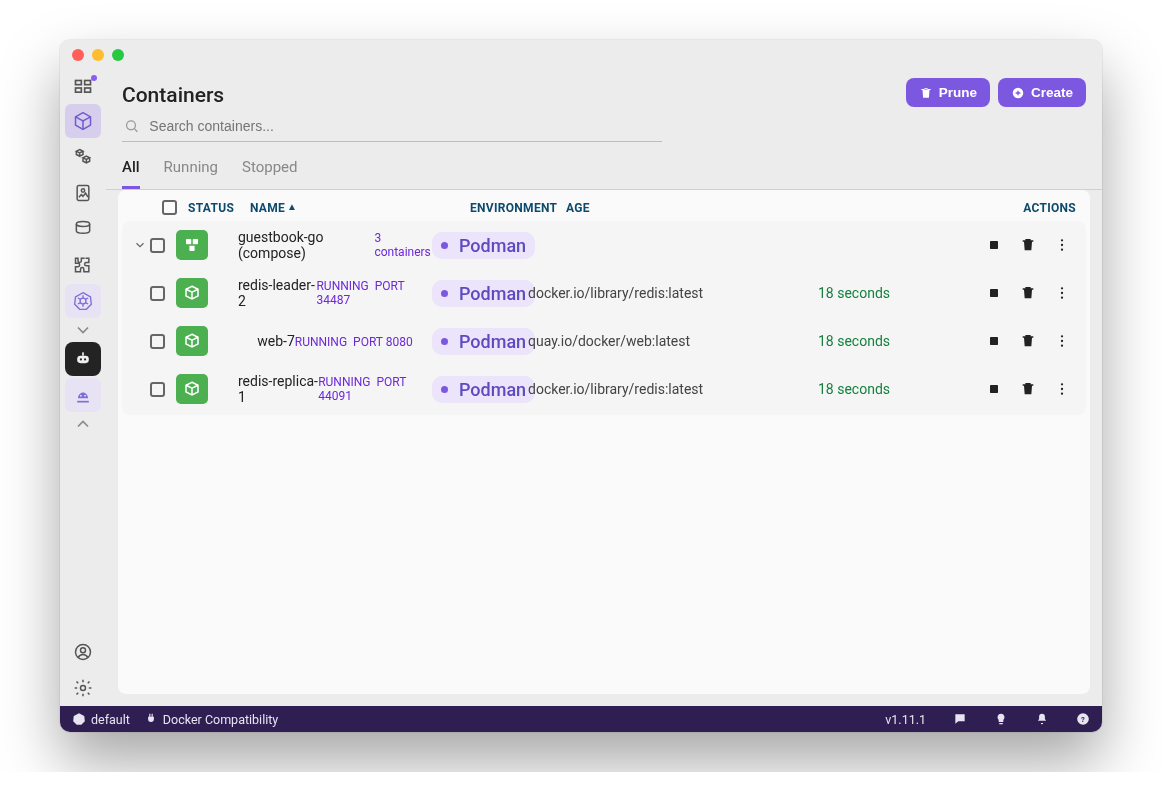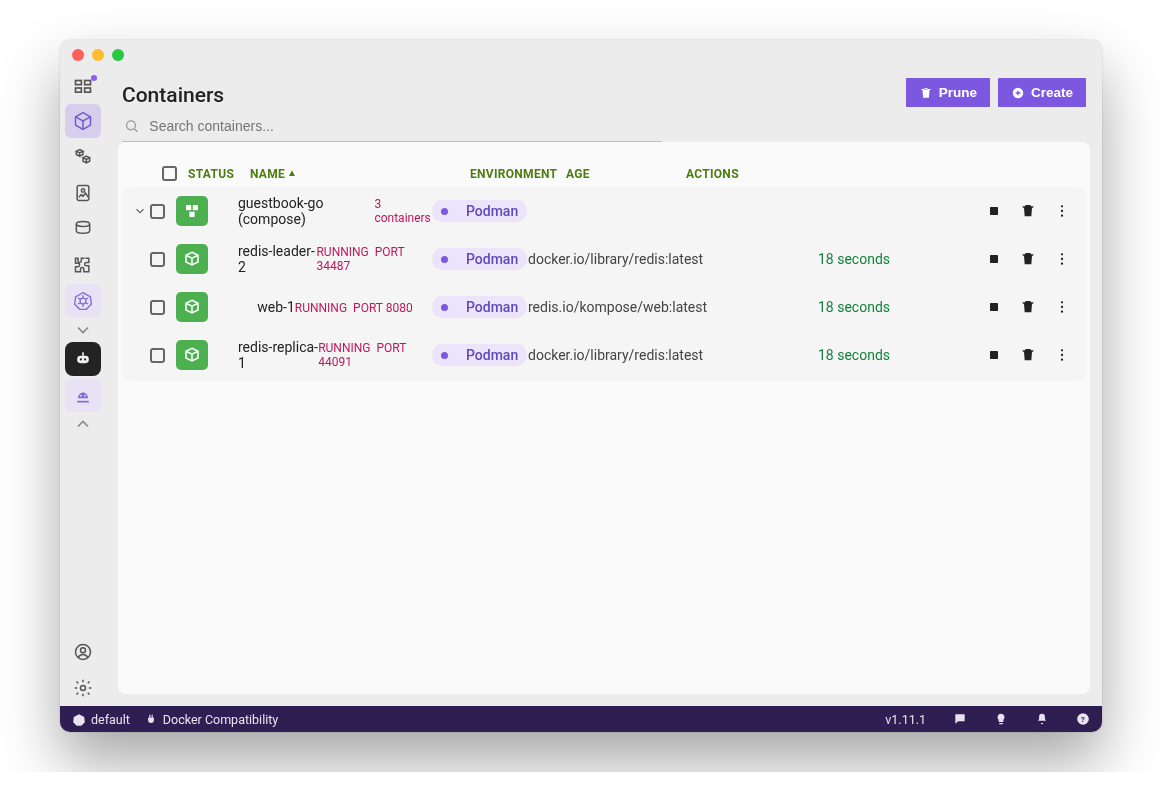--- a/index.html
+++ b/index.html
@@ -17,64 +17,64 @@
   .side-item { width:36px; height:34px; display:flex; align-items:center; justify-content:center; border-radius:6px; color:#555; margin:1px 0; cursor:pointer;}
   .side-item.active { background:#d7ceed; color:#6d5cd0; }
   .side-item.highlight { background:#e8e2f5; color:#7f6dd8; }
   .side-sep { flex:1; }
   .side-chev { width:36px; height:22px; display:flex; align-items:center; justify-content:center; color:#888;}
   .sidebar svg { width:20px; height:20px; }
   .dot-indicator{width:6px;height:6px;background:#8b5cf6;border-radius:50%;position:relative;left:11px;top:-31px}
   .main { flex:1; background:#ececec; display:flex; flex-direction:column; min-width:0;}
   .header { display:flex; align-items:flex-end; padding:8px 16px 0 16px;}
   .title { font-size:21px; font-weight:500; color:#222; flex:1;}
-  .btn { display:inline-flex; align-items:center; gap:6px; background:#7c58e0; color:#fff; border:none; padding:7px 13px; border-radius:1px; font-size:13.5px; font-weight:600; cursor:pointer; margin-left:8px;}
+  .btn { display:inline-flex; align-items:center; gap:6px; background:#7c58e0; color:#fff; border:none; padding:7px 13px; border-radius:8px; font-size:13.5px; font-weight:600; cursor:pointer; margin-left:8px;}
   .btn svg{width:14px;height:14px;}
   .searchwrap{padding:4px 8px 0 16px;}
   .search { display:flex; align-items:center; gap:8px; border-bottom:1px solid #bdbdbd; padding:6px 2px; width:540px;}
   .search svg{width:16px;height:16px;color:#999;}
   .search input{border:none;outline:none;background:transparent;font-size:14px;color:#555;width:100%;}
   .tabs{display:flex; gap:24px; padding:16px 16px 0 16px; border-bottom:1px solid #d0d0d0;}
   .tab{padding-bottom:10px; font-size:15px; color:#888; cursor:pointer;border-bottom:3px solid transparent;}
   .tab.active{color:#222;border-bottom-color:#7c58e0;font-weight:500}
   .panel{margin:0 12px 12px 12px;background:#fafafa;border-radius:8px;flex:1;overflow:auto}
-  .thead{display:flex;align-items:center;padding:24px 14px 6px 44px;font-size:12px;font-weight:700;color:#4d7c0f;letter-spacing:0.3px;}
+  .thead{display:flex;align-items:center;padding:10px 14px 6px 44px;font-size:12px;font-weight:700;color:#0c4a6e;letter-spacing:0.3px;}
   .col-check{width:26px;display:flex;align-items:center}
   .col-status{width:62px}
   .col-name{width:220px}
   .col-env{width:96px}
   .col-image{width:290px}
   .col-age{width:120px}
-  .col-actions{flex:1;}
+  .col-actions{flex:1;text-align:right}
   .sort-caret{display:inline-block;margin-left:2px;font-size:10px;vertical-align:top;}
   .rows-card{background:#f5f5f5;border-radius:8px;margin:0 4px 8px 4px;padding-bottom:2px}
   .row{display:flex;align-items:center;padding:6px 10px 6px 8px;min-height:48px}
   .expander{width:20px;display:flex;justify-content:center;color:#666;cursor:pointer}
   .expander.spacer{visibility:hidden}
   .check{width:26px;display:flex;justify-content:flex-start}
   .checkbox{width:15px;height:15px;border:2px solid #666;border-radius:3px;cursor:pointer}
   .status-ic{width:62px;display:flex;justify-content:flex-start}
   .status-badge{width:32px;height:30px;background:#4caf50;border-radius:5px;display:flex;align-items:center;justify-content:center;color:#fff}
   .status-badge svg{width:18px;height:18px}
   .namecol{width:194px;display:flex;flex-direction:row;justify-content:center}
   .name-main{font-size:14px;color:#222}
-  .name-sub{font-size:12px;color:#be185d;margin-top:2px}
+  .name-sub{font-size:12px;color:#6d28d9;margin-top:2px}
   .name-sub .port{margin-left:6px}
   .envcol{width:96px}
-  .env-pill{display:inline-flex;align-items:center;gap:18px;background:#ece4fa;color:#5c4bbf;border-radius:10px;padding:3px 9px;font-size:14px;font-weight:500}
+  .env-pill{display:inline-flex;align-items:center;gap:11px;background:#ece4fa;color:#5c4bbf;border-radius:10px;padding:3px 9px;font-size:18px;font-weight:500}
   .env-dot{width:7px;height:7px;border-radius:50%;background:#7c58e0}
   .imgcol{width:290px;font-size:14px;color:#444}
   .agecol{width:120px;font-size:14px;color:#15803d}
   .actcol{flex:1;display:flex;justify-content:flex-end;gap:18px;align-items:center;padding-right:6px}
   .aicon{width:16px;height:16px;cursor:pointer;color:#222;display:flex;align-items:center;justify-content:center}
   .aicon svg{width:16px;height:16px}
   .statusbar{height:26px;background:#2f1e52;color:#e8e4f2;display:flex;align-items:center;padding:0 12px;font-size:12.5px;gap:14px}
   .statusbar .sb-right{margin-left:auto;display:flex;align-items:center;gap:27px}
   .statusbar svg{width:14px;height:14px}
-  .sb-item{display:inline-flex;align-items:flex-end;gap:5px;cursor:pointer}
+  .sb-item{display:inline-flex;align-items:center;gap:5px;cursor:pointer}
 </style>
 </head>
 <body>
 
 <div class="window">
   <div class="titlebar">
     <div class="traffic tr-red"></div>
     <div class="traffic tr-yellow"></div>
     <div class="traffic tr-green"></div>
   </div>
@@ -190,20 +190,25 @@
       <div class="searchwrap">
         <div class="search">
           <svg viewBox="0 0 24 24" fill="none" stroke="currentColor" stroke-width="2">
               <circle cx="11" cy="11" r="7"></circle>
               <line x1="21" y1="21" x2="16.65" y2="16.65"></line>
             </svg>
           <input placeholder="Search containers..." style="">
         </div>
       </div>
 
+      <div class="tabs">
+        <div class="tab active">All</div>
+        <div class="tab">Running</div>
+        <div class="tab">Stopped</div>
+      </div>
 
       <div class="panel">
         <div class="thead">
           <div class="col-check">
               <div class="checkbox"></div>
             </div>
           <div class="col-status">STATUS</div>
           <div class="col-name"><span>NAME</span><span class="sort-caret">▲</span></div>
           <div class="col-env">ENVIRONMENT</div>
           <div class="col-age">AGE</div>
@@ -312,28 +317,28 @@
               </div>
             <div class="status-ic">
                 <div class="status-badge">
               <svg viewBox="0 0 24 24" fill="none" stroke="currentColor" stroke-width="2">
                     <path d="M12 3l8 4v9l-8 4-8-4V7z"></path>
                     <path d="M4 7l8 4 8-4M12 11v9"></path>
                   </svg>
             </div>
               </div>
             <div class="namecol">
-              <div class="name-main">web-1</div>
+              <div class="name-main">web-7</div>
               <div class="name-sub"><span>RUNNING</span><span class="port">PORT 8080</span></div>
             </div>
             <div class="envcol"><span class="env-pill">
                   <span class="env-dot"></span>
                   <span>Podman</span>
                 </span></div>
-            <div class="imgcol">redis.io/kompose/web:latest</div>
+            <div class="imgcol">quay.io/docker/web:latest</div>
             <div class="agecol">18 seconds</div>
             <div class="actcol">
               <span class="aicon">
                   <svg viewBox="0 0 24 24" fill="currentColor">
                     <rect x="6" y="6" width="12" height="12" rx="1"></rect>
                   </svg>
                 </span>
               <span class="aicon">
                   <svg viewBox="0 0 24 24" fill="currentColor">
                     <path d="M6 7h12l-1 13H7L6 7zm2-4h8v2H8V3zM4 7h16V5H4v2z"></path>

